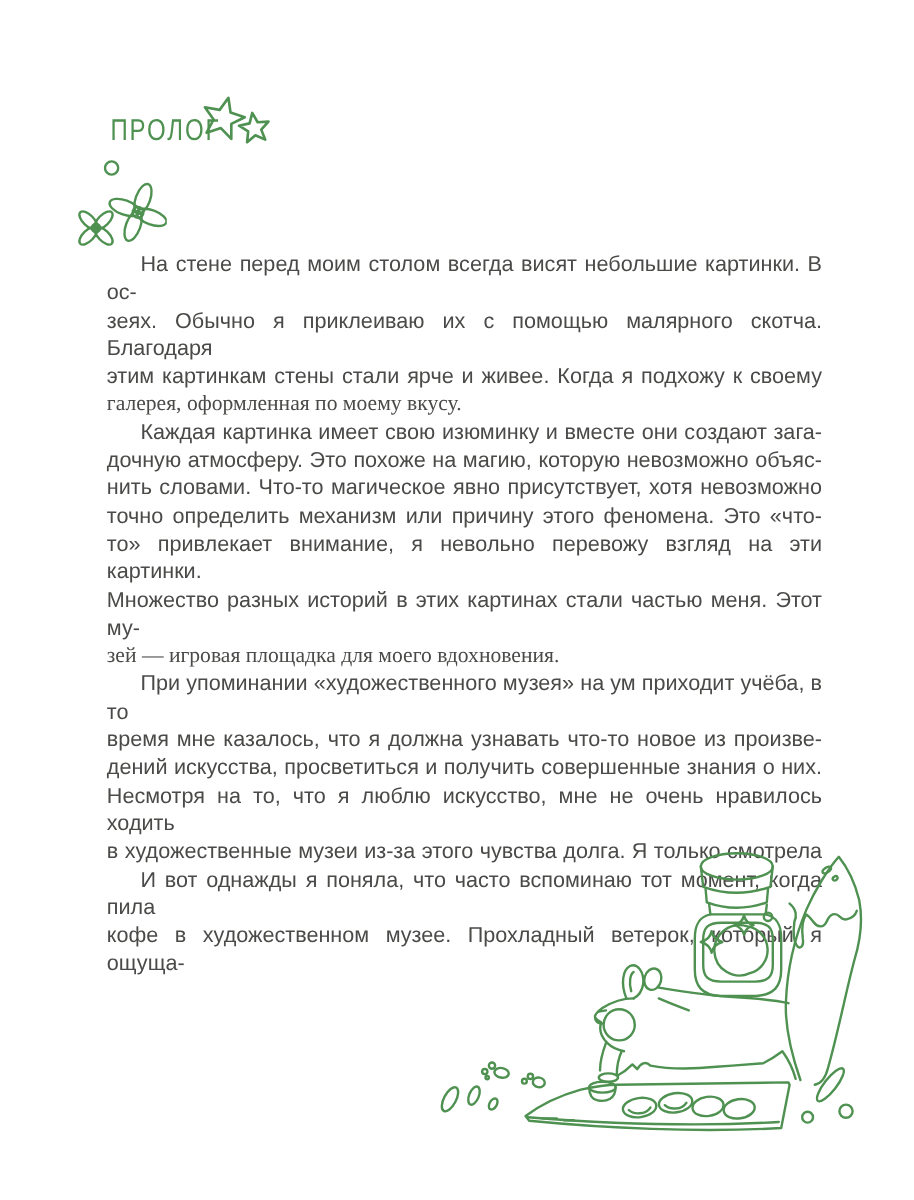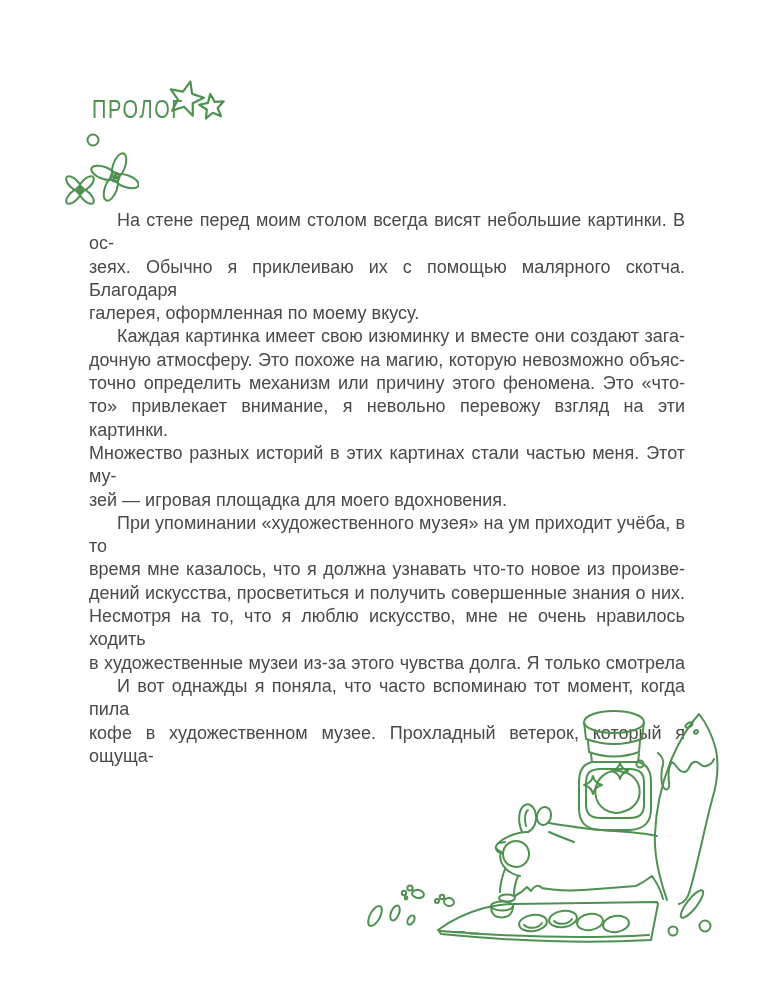--- a/index.html
+++ b/index.html
@@ -28,21 +28,21 @@
     color:var(--ink,#4a4a48);
     font-size:18px;line-height:23.3px;
   }
   .para{margin:0;}
   .line{
     text-align:justify;text-align-last:justify;
     -moz-text-align-last:justify;
     white-space:normal;
   }
   .line.first{text-indent:28px;}
-  .line.loose{text-align-last:left;-moz-text-align-last:left;}
+  .line.loose{text-align-last:left;font-family:Liberation Serif, serif;-moz-text-align-last:left;}
   
   .illo{position:absolute;left:352px;top:692px;}
   svg *{vector-effect:non-scaling-stroke;}
   .stroke{
     fill:none;stroke:var(--accent,#4e9151);
     stroke-width:2;stroke-linecap:round;stroke-linejoin:round;
   }
 </style>
 </head>
 <body>
@@ -75,25 +75,27 @@
         <ellipse cx="18.6" cy="53.6" rx="4.5" ry="9.5" transform="rotate(315 18.6 53.6)"></ellipse>
         <circle cx="25" cy="60" r="3.5"></circle>
       </g>
     </g>
   </svg>
 
   <div class="text-block">
       <div class="para">
         <div class="line first">На стене перед моим столом всегда висят небольшие картинки. В ос-</div>
         <div class="line">зеях. Обычно я приклеиваю их с помощью малярного скотча. Благодаря</div>
+        <div class="line">этим картинкам стены стали ярче и живее. Когда я подхожу к своему</div>
         <div class="line loose">галерея, оформленная по моему вкусу.</div>
       </div>
       <div class="para">
         <div class="line first">Каждая картинка имеет свою изюминку и вместе они создают зага-</div>
         <div class="line">дочную атмосферу. Это похоже на магию, которую невозможно объяс-</div>
+        <div class="line">нить словами. Что-то магическое явно присутствует, хотя невозможно</div>
         <div class="line">точно определить механизм или причину этого феномена. Это «что-</div>
         <div class="line">то» привлекает внимание, я невольно перевожу взгляд на эти картинки.</div>
         <div class="line">Множество разных историй в этих картинах стали частью меня. Этот му-</div>
         <div class="line loose">зей — игровая площадка для моего вдохновения.</div>
       </div>
       <div class="para">
         <div class="line first">При упоминании «художественного музея» на ум приходит учёба, в то</div>
         <div class="line">время мне казалось, что я должна узнавать что-то новое из произве-</div>
         <div class="line">дений искусства, просветиться и получить совершенные знания о них.</div>
         <div class="line">Несмотря на то, что я люблю искусство, мне не очень нравилось ходить</div>

